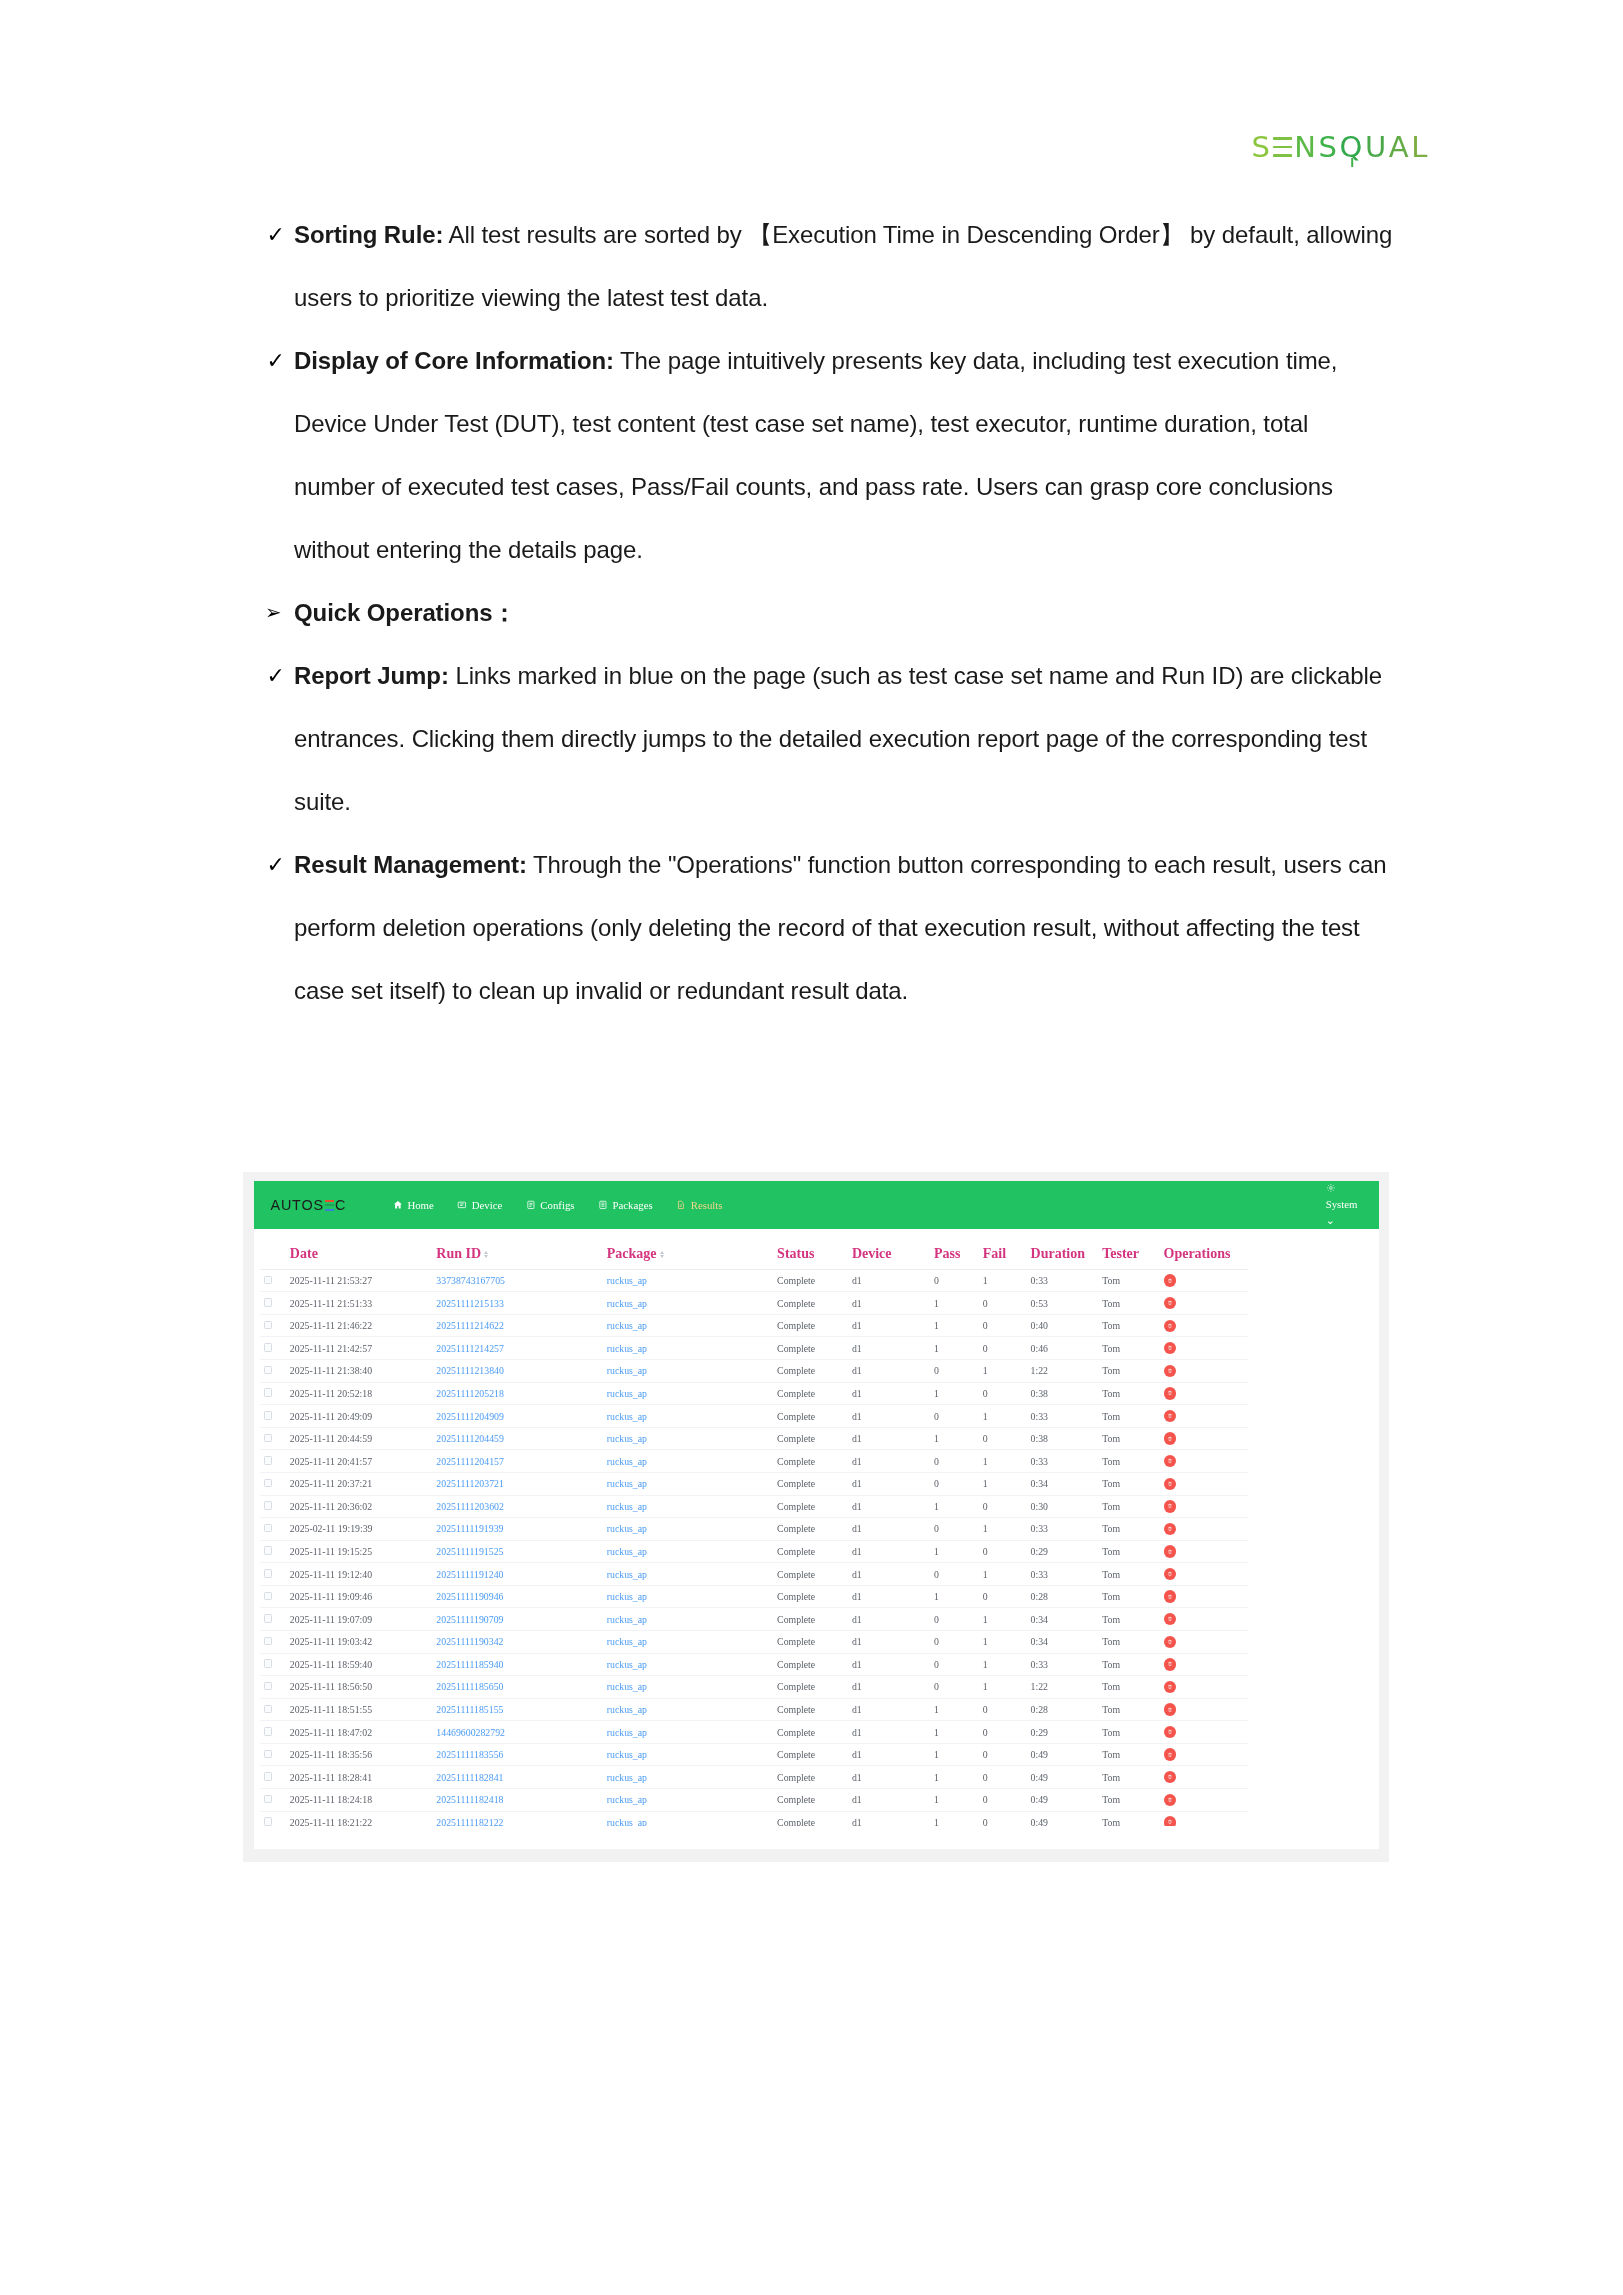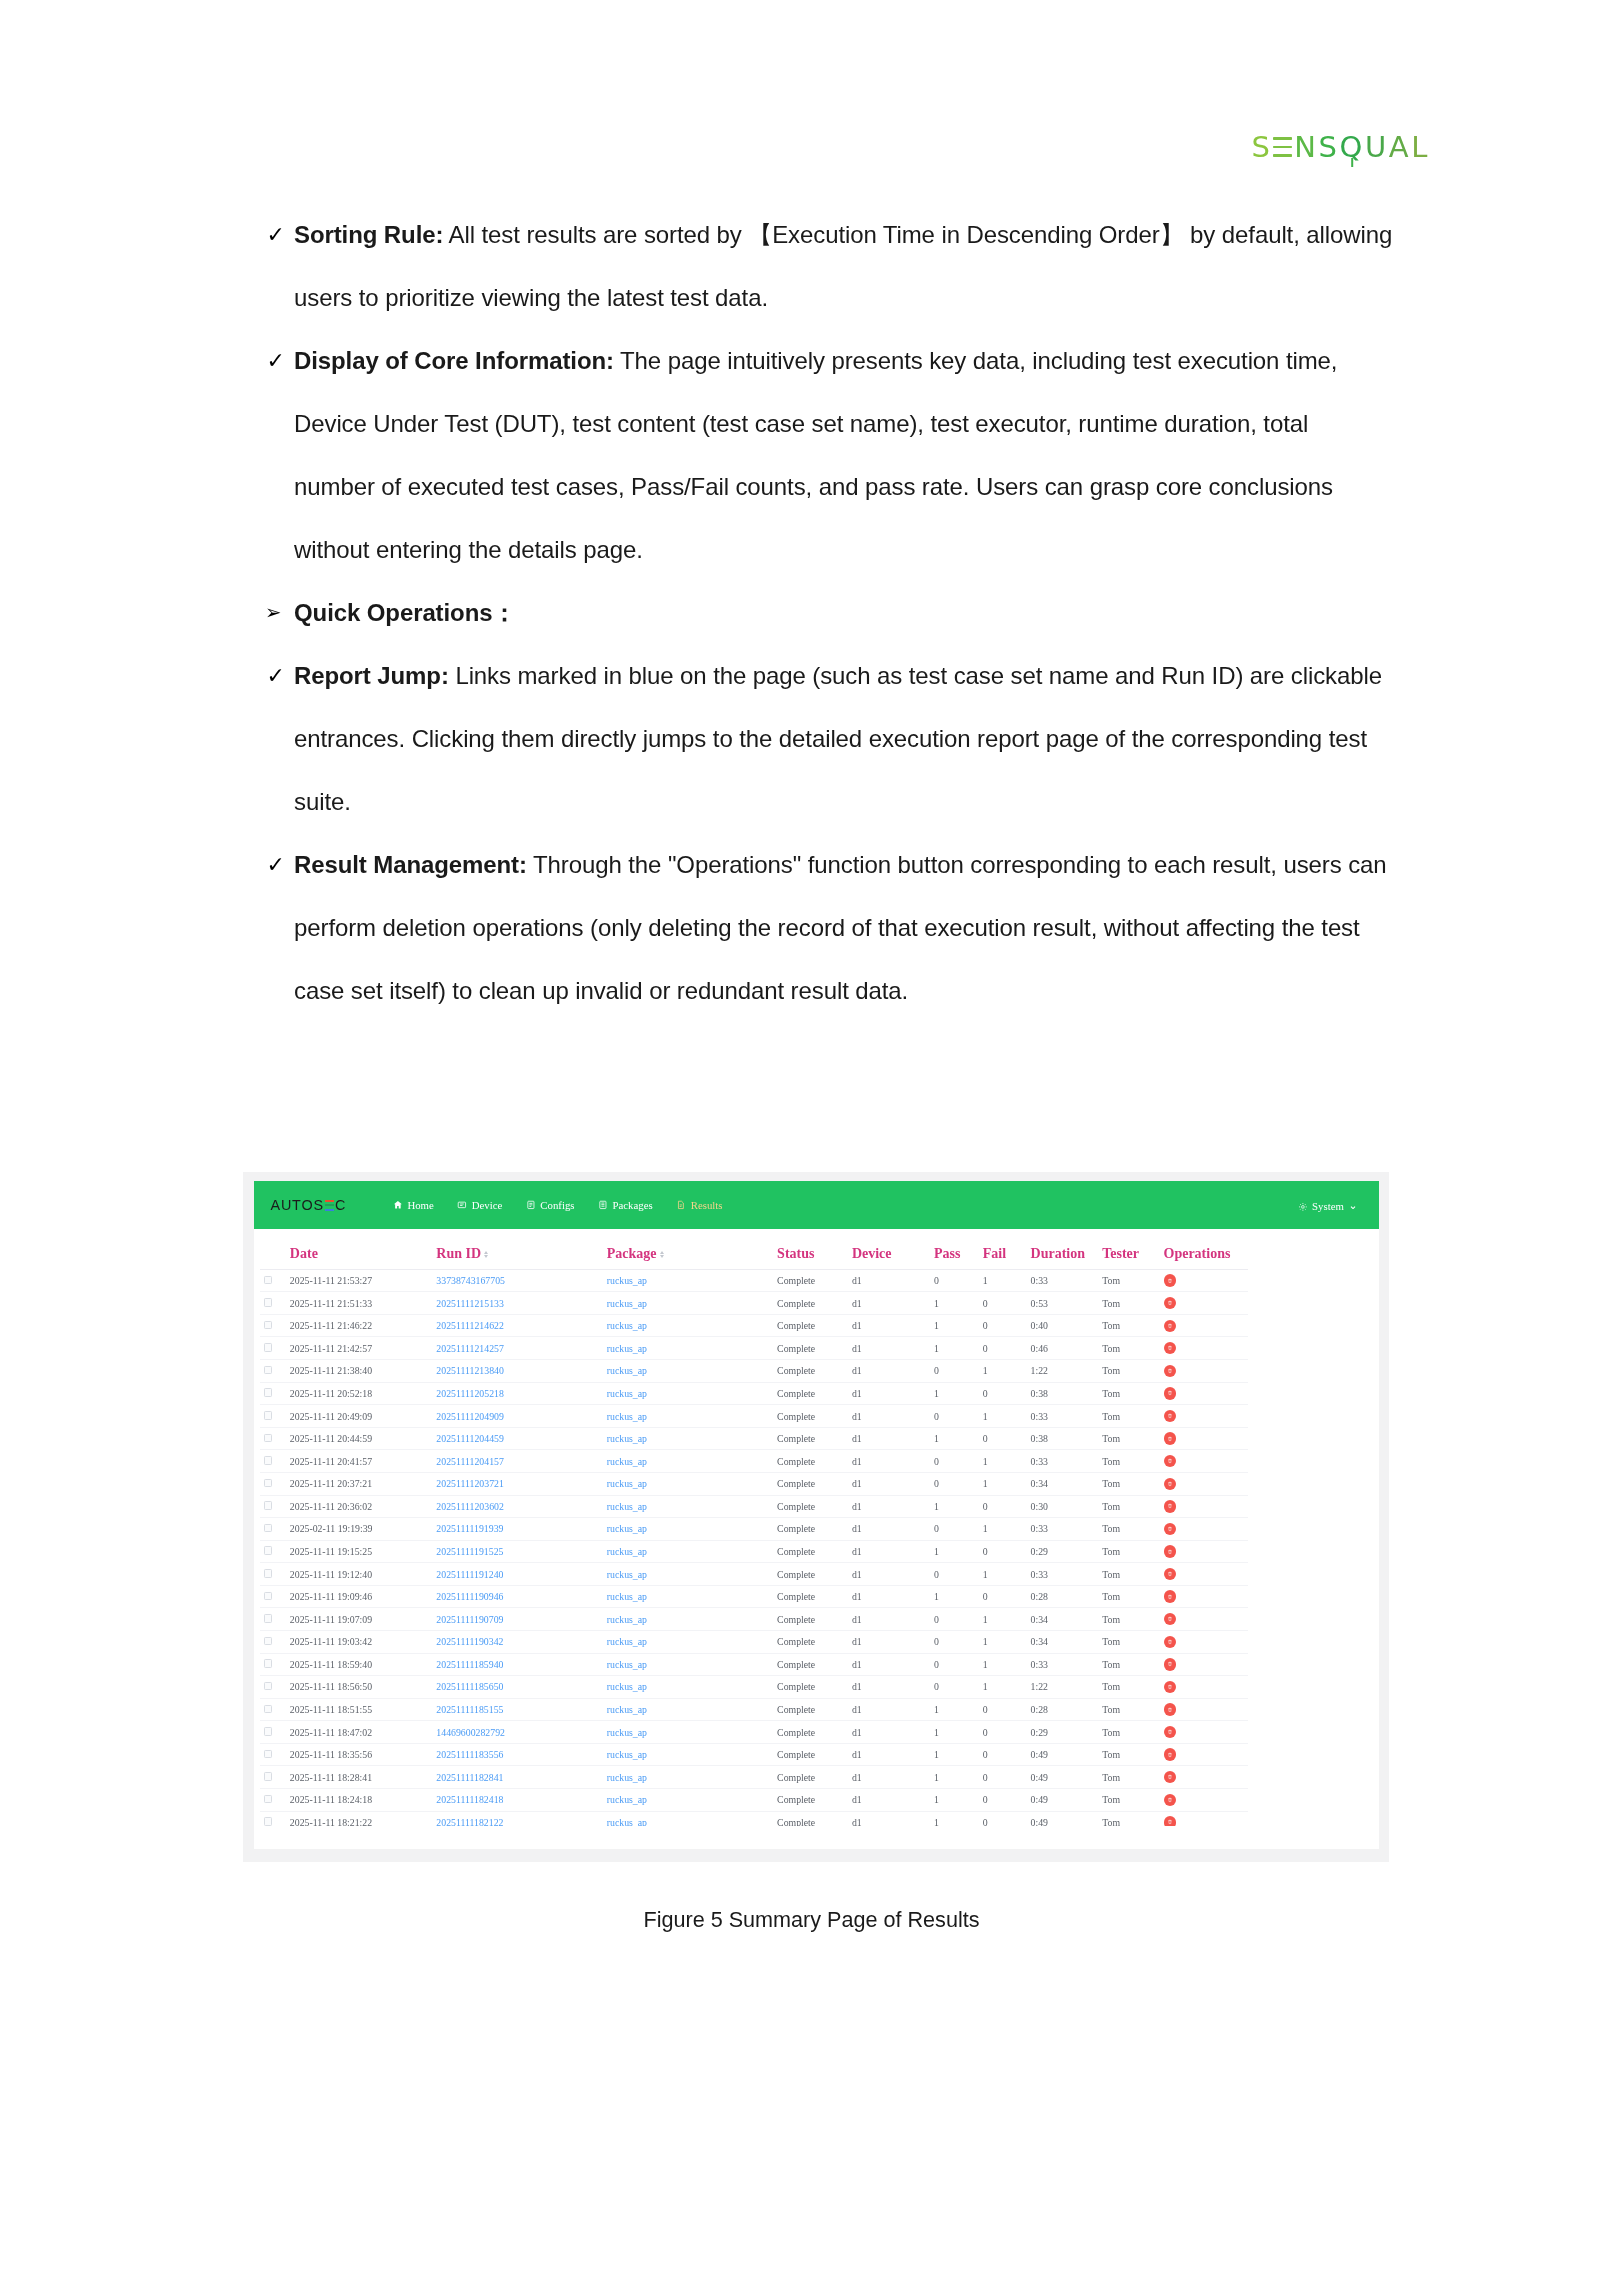--- a/index.html
+++ b/index.html
@@ -182,26 +182,27 @@
     height: 2.6px;
     background: #f6d9a0;
     border-radius: 1.3px;
   }
   .nav-icon { display: inline-flex; width: 9.8px; height: 9.8px; }
   .nav-icon svg { width: 100%; height: 100%; display: block; }
 
   .nav-right {
     margin-left: auto;
     display: flex;
-    align-items: flex-end;
+    align-items: flex-start;
     gap: 4.6px;
     color: #ffffff;
     font-size: 10.8px;
     font-family: "Liberation Serif", serif;
     padding-right: 21px;
+    flex-direction: column;
   }
 
   
   .tabs-row {
     height: 33px;
     background: #f7f8fa;
     display: flex;
     align-items: stretch;
     padding-left: 14.4px;
   }
@@ -922,17 +923,16 @@
                 <td>Tom</td>
                 <td><span class="del-btn"></span></td>
               </tr>
             </tbody>
         </table>
       </div>
 
     </div>
   </div>
 
-  <div class="fig-caption">Figure 5 Summary Page of Results</div>
 
 
 </div>
 
 
 </body></html>

